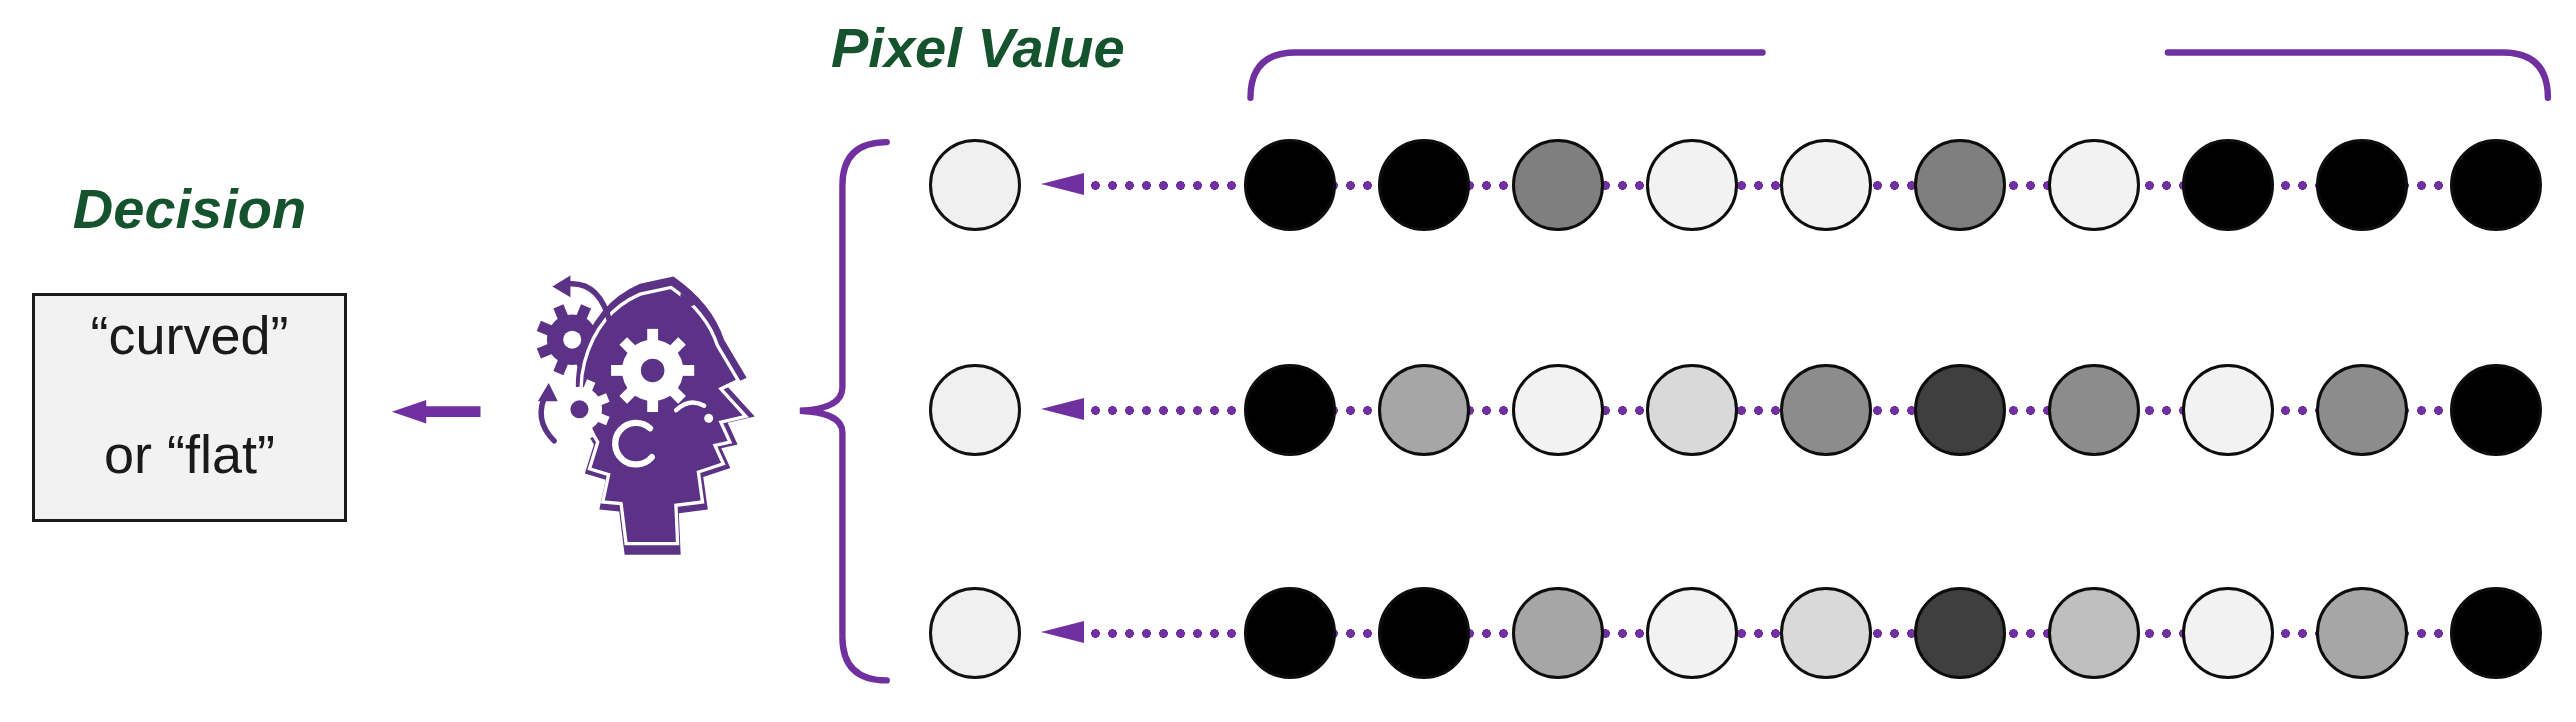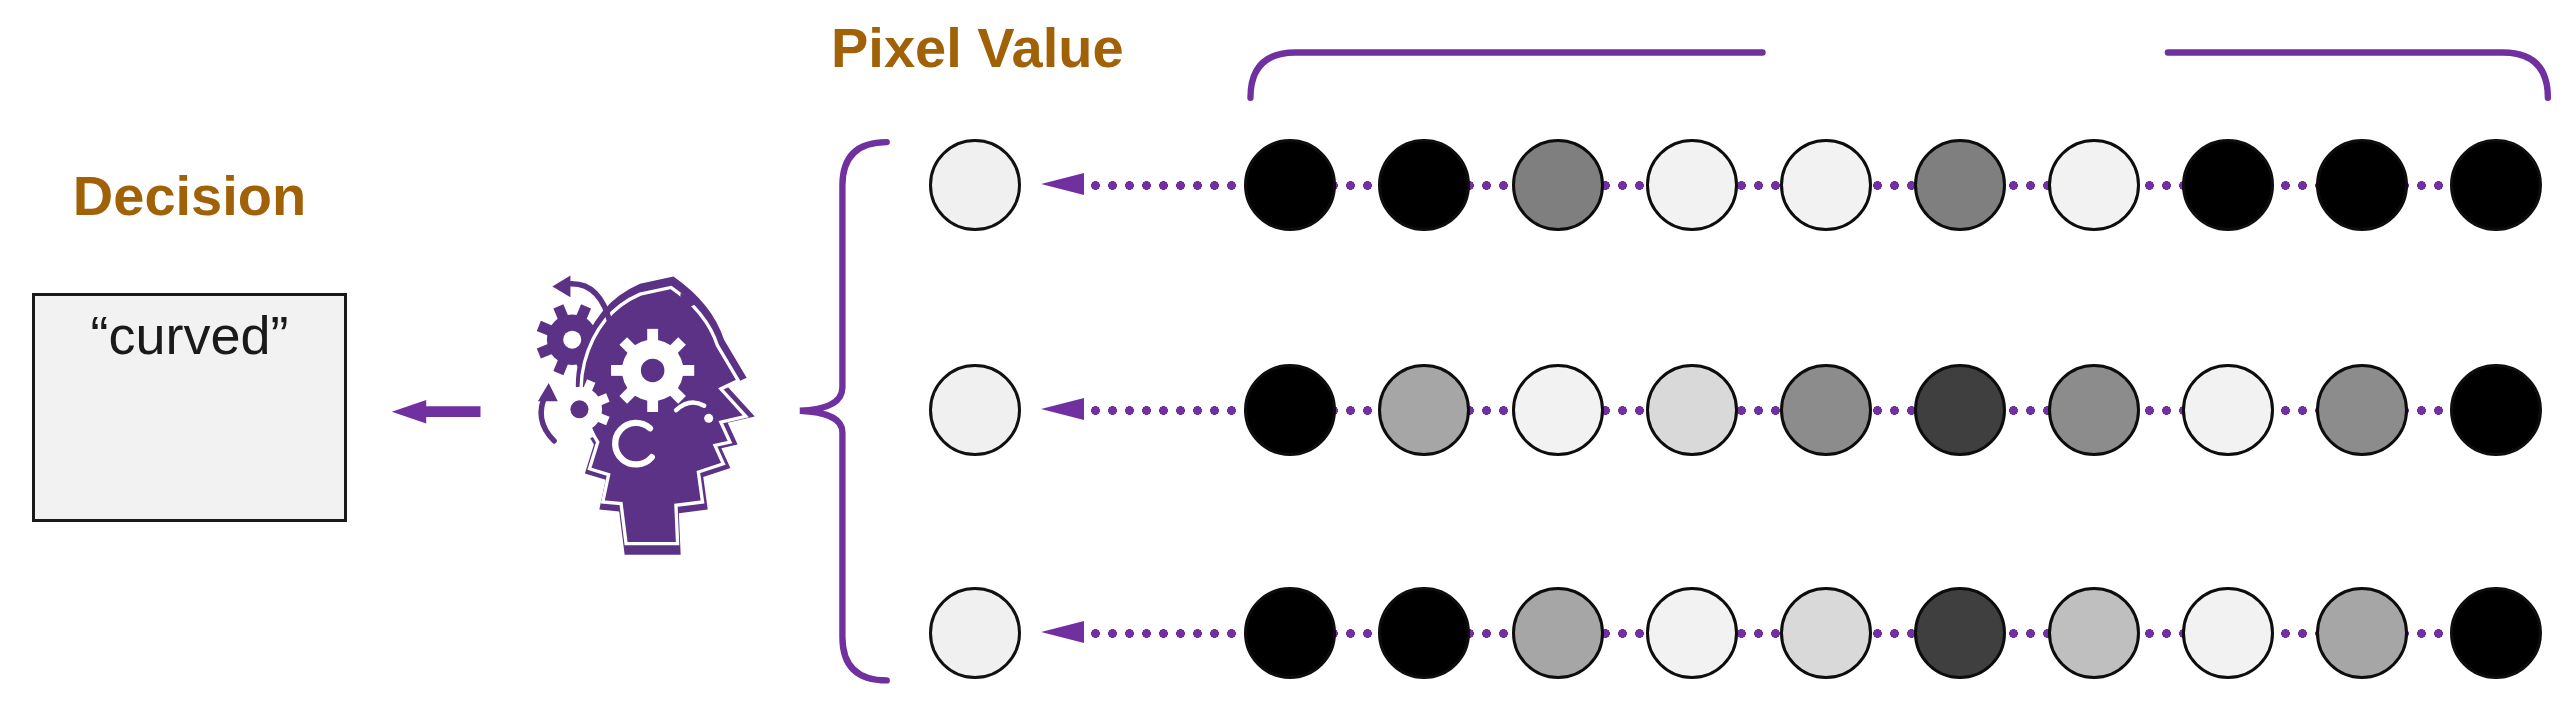--- a/index.html
+++ b/index.html
@@ -5,28 +5,29 @@
   html,body{margin:0;padding:0;background:#ffffff;}
   #canvas{
     position:relative;
     width:2576px;height:722px;
     background:#ffffff;
     font-family:"Liberation Sans", sans-serif;
     overflow:hidden;
   }
   .lbl{
     position:absolute;
-    color:#a16207;
+    color:#14532d;
+    font-style:italic;
     font-weight:600;
     font-size:56px;
     line-height:1;
     text-align:center;
     white-space:nowrap;
   }
-  #decision-label{left:32px;top:168px;width:315px;}
+  #decision-label{left:32px;top:181px;width:315px;}
   #pixel-value-label{left:831px;top:20px;width:290px;}
   #voxel-values-label{left:1775px;top:20px;width:380px;}
   #decision-box{
     position:absolute;left:32px;top:293px;width:315px;height:229px;
     background:#f2f2f2;border:3.6px solid #1a1a1a;box-sizing:border-box;
     display:flex;flex-direction:column;justify-content:flex-start;align-items:center;
     color:#1a1a1a;font-size:54px;line-height:1.45;text-align:center;gap:41px;
   }
   svg.overlay{position:absolute;left:0;top:0;pointer-events:none;}
   .row{position:absolute;left:0;width:2576px;height:94px;}
@@ -58,20 +59,21 @@
 </head>
 <body>
 
 <div id="canvas">
 
   <div class="lbl" id="decision-label">Decision</div>
   <div class="lbl" id="pixel-value-label">Pixel Value</div>
 
   <div id="decision-box">
     <span>“curved”</span>
+    <span>or “flat”</span>
   </div>
 
   <svg class="overlay" width="2576" height="722" viewBox="0 0 2847 798">
 
     <path d="M980,157 Q931,157 931,205 L931,428 Q931,452 884,454 Q931,456 931,478 L931,704 Q931,752 980,752" fill="none" stroke="#7030a0" stroke-width="7" stroke-linecap="round"></path>
 
     <path d="M1382,108 Q1382,58 1432,58 L1948,58 M2396,58 L2766,58 Q2816,58 2816,108" fill="none" stroke="#7030a0" stroke-width="7" stroke-linecap="round"></path>
 
     <polygon points="433,455 471,442 471,449 531,449 531,461 471,461 471,468" fill="#7030a0"></polygon>
   </svg>

